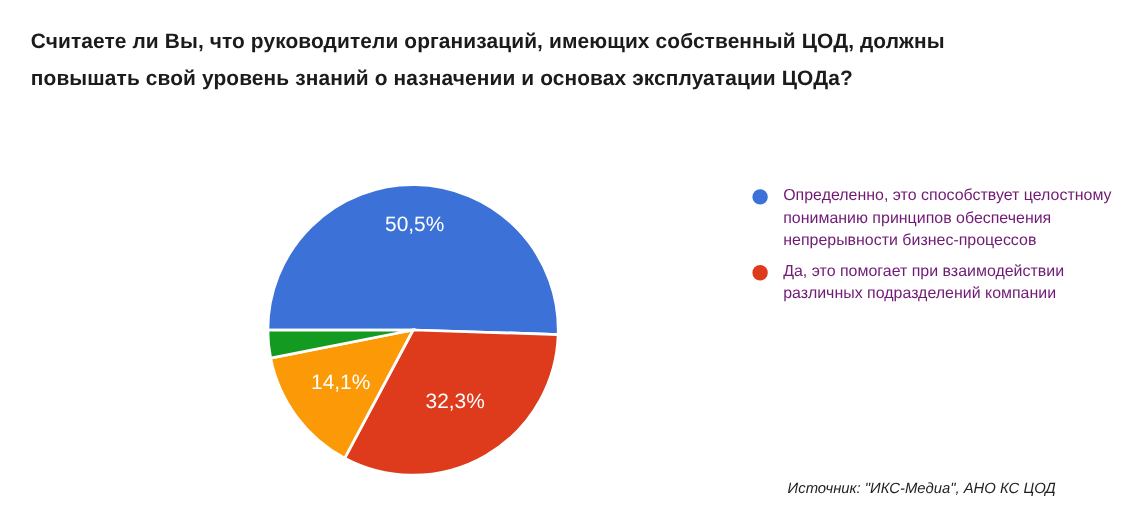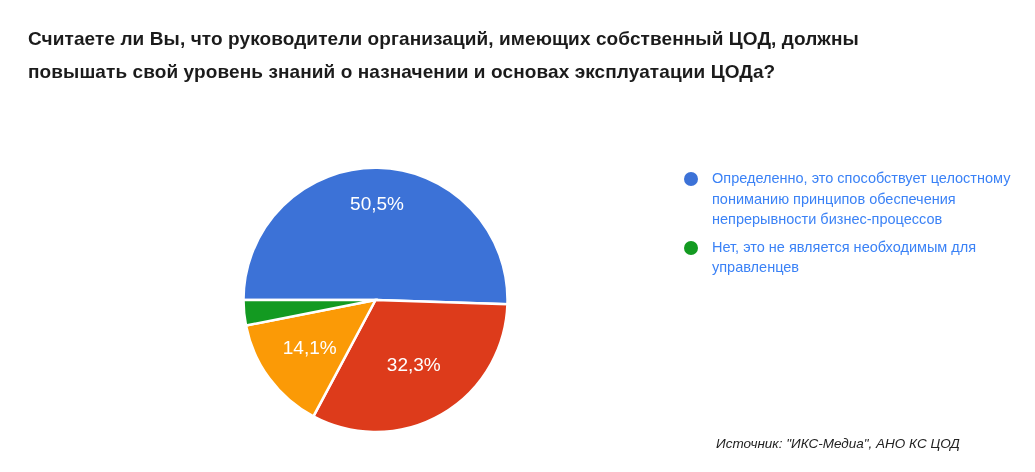--- a/index.html
+++ b/index.html
@@ -67,21 +67,21 @@
     left: 4px;
     top: 4px;
     width: 14px;
     height: 14px;
     border-radius: 50%;
   }
   .legend-text {
     display: block;
     font-size: 14.5px;
     line-height: 20.5px;
-    color: #3b82f6;
+    color: #701a75;
   }
 
   
   #source-note {
     position: absolute;
     left: 716px;
     top: 436px;
     font-size: 13.5px;
     font-style: italic;
     color: #222222;
@@ -109,22 +109,22 @@
   </svg>
 </div>
 
 <div id="legend">
 
   <div class="legend-item">
     <span class="legend-bullet" style="background: rgb(60, 114, 215);"></span>
     <span class="legend-text">Определенно, это способствует целостному пониманию принципов обеспечения непрерывности бизнес-процессов</span>
   </div>
 
+  <div class="legend-item">
+    <span class="legend-bullet" style="background: rgb(221, 59, 27);"></span>
+    <span class="legend-text">Да, это помогает при взаимодействии различных подразделений компании</span>
+  </div>
 
 
-  <div class="legend-item">
-    <span class="legend-bullet" style="background: rgb(19, 154, 33);"></span>
-    <span class="legend-text">Нет, это не является необходимым для управленцев</span>
-  </div>
 
 </div>
 
 <div id="source-note">Источник: "ИКС-Медиа", АНО КС ЦОД</div>
 
 </body></html>

